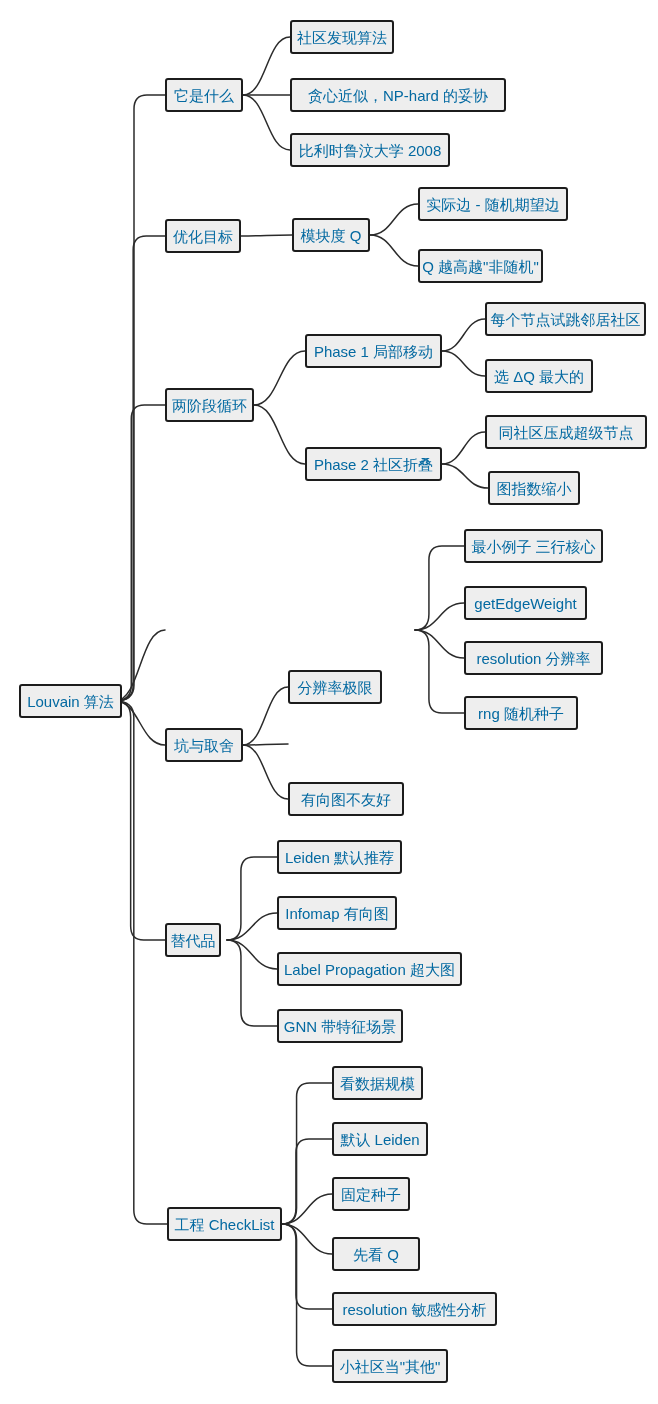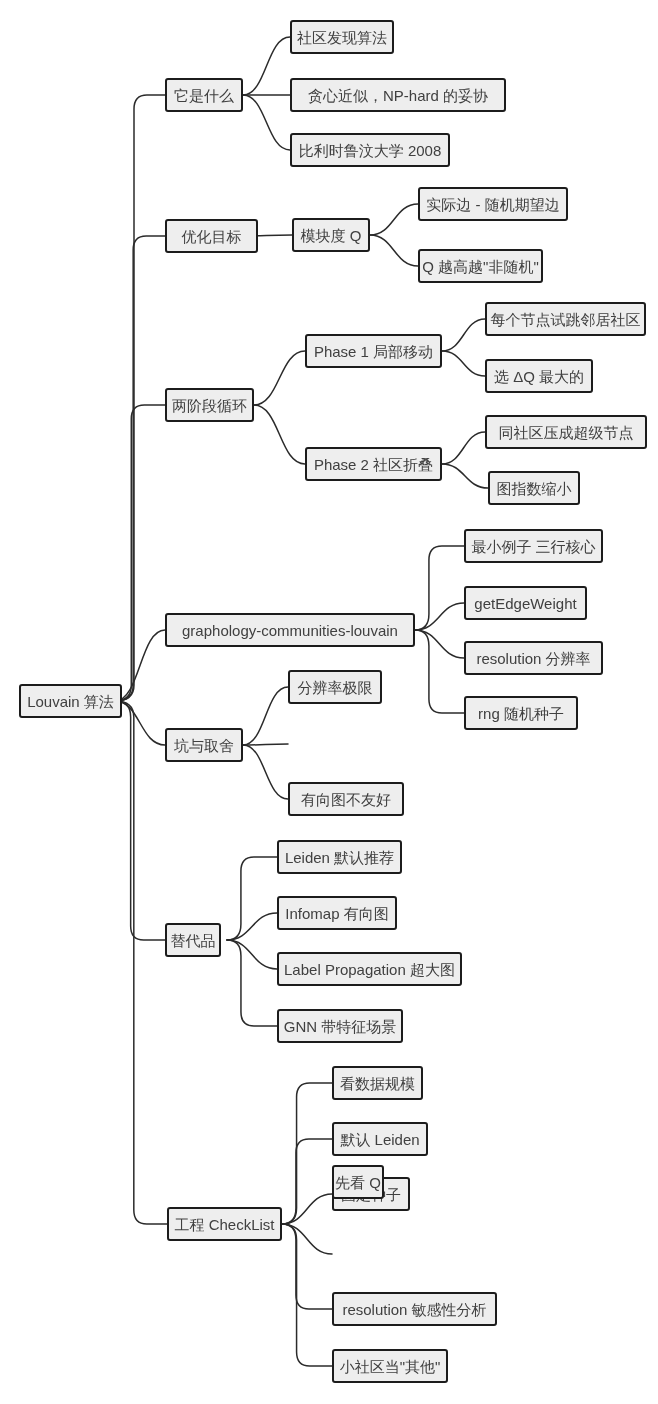--- a/index.html
+++ b/index.html
@@ -28,21 +28,21 @@
     box-sizing: border-box;
     height: 34px;
     display: flex;
     align-items: center;
     justify-content: center;
     background: #eeeeee;
     border: 2px solid #1c1c1c;
     border-radius: 3px;
     font-size: 15px;
     line-height: 1;
-    color: #404040;
+    color: #0369a1;
     white-space: nowrap;
     overflow: visible;
   }
 </style>
 </head>
 <body>
 
 <div id="canvas">
 
   <svg id="edges" xmlns="http://www.w3.org/2000/svg" viewBox="0 0 658 1404" style="stroke: rgb(43, 43, 43);">
@@ -84,50 +84,49 @@
       <path d="M282,1224 Q296.5777777777778,1224 296.5777777777778,1240 L296.5777777777778,1352 Q296.5777777777778,1366 309.5777777777778,1366 L332,1366"></path>
     </svg>
 
   <div class="node" id="root" style="left:19px;top:684px;width:103px">Louvain 算法</div>
 
   <div class="node" id="b0" style="left:165px;top:78px;width:78px">它是什么</div>
   <div class="node" id="b0c0" style="left:290px;top:20px;width:104px">社区发现算法</div>
   <div class="node" id="b0c1" style="left:290px;top:78px;width:216px">贪心近似，NP-hard 的妥协</div>
   <div class="node" id="b0c2" style="left:290px;top:133px;width:160px">比利时鲁汶大学 2008</div>
 
-  <div class="node" id="b1" style="left:165px;top:219px;width:93px">优化目标</div>
+  <div class="node" id="b1" style="left:165px;top:219px;width:76px">优化目标</div>
   <div class="node" id="b1c0" style="left:292px;top:218px;width:78px">模块度 Q</div>
   <div class="node" id="b1c0c0" style="left:418px;top:187px;width:150px">实际边 - 随机期望边</div>
   <div class="node" id="b1c0c1" style="left:418px;top:249px;width:125px">Q 越高越"非随机"</div>
 
   <div class="node" id="b2" style="left:165px;top:388px;width:89px">两阶段循环</div>
   <div class="node" id="b2c0" style="left:305px;top:334px;width:137px">Phase 1 局部移动</div>
   <div class="node" id="b2c0c0" style="left:485px;top:302px;width:161px">每个节点试跳邻居社区</div>
   <div class="node" id="b2c0c1" style="left:485px;top:359px;width:108px">选 ΔQ 最大的</div>
   <div class="node" id="b2c1" style="left:305px;top:447px;width:137px">Phase 2 社区折叠</div>
   <div class="node" id="b2c1c0" style="left:485px;top:415px;width:162px">同社区压成超级节点</div>
   <div class="node" id="b2c1c1" style="left:488px;top:471px;width:92px">图指数缩小</div>
 
-  <div class="node" id="b3" style="left:165px;top:613px;width:250px">graphology-communities-louvain</div>
   <div class="node" id="b3c0" style="left:464px;top:529px;width:139px">最小例子 三行核心</div>
   <div class="node" id="b3c1" style="left:464px;top:586px;width:123px">getEdgeWeight</div>
   <div class="node" id="b3c2" style="left:464px;top:641px;width:139px">resolution 分辨率</div>
   <div class="node" id="b3c3" style="left:464px;top:696px;width:114px">rng 随机种子</div>
 
   <div class="node" id="b4" style="left:165px;top:728px;width:78px">坑与取舍</div>
   <div class="node" id="b4c0" style="left:288px;top:670px;width:94px">分辨率极限</div>
   <div class="node" id="b4c2" style="left:288px;top:782px;width:116px">有向图不友好</div>
 
   <div class="node" id="b5" style="left:165px;top:923px;width:56px">替代品</div>
   <div class="node" id="b5c0" style="left:277px;top:840px;width:125px">Leiden 默认推荐</div>
   <div class="node" id="b5c1" style="left:277px;top:896px;width:120px">Infomap 有向图</div>
   <div class="node" id="b5c2" style="left:277px;top:952px;width:185px">Label Propagation 超大图</div>
   <div class="node" id="b5c3" style="left:277px;top:1009px;width:126px">GNN 带特征场景</div>
 
   <div class="node" id="b6" style="left:167px;top:1207px;width:115px">工程 CheckList</div>
   <div class="node" id="b6c0" style="left:332px;top:1066px;width:91px">看数据规模</div>
   <div class="node" id="b6c1" style="left:332px;top:1122px;width:96px">默认 Leiden</div>
   <div class="node" id="b6c2" style="left:332px;top:1177px;width:78px">固定种子</div>
-  <div class="node" id="b6c3" style="left:332px;top:1165px;width:52px">先看 Q</div>
+  <div class="node" id="b6c3" style="left:332px;top:1237px;width:88px">先看 Q</div>
   <div class="node" id="b6c4" style="left:332px;top:1292px;width:165px">resolution 敏感性分析</div>
   <div class="node" id="b6c5" style="left:332px;top:1349px;width:116px">小社区当"其他"</div>
 
 </div>
 
 </body></html>

